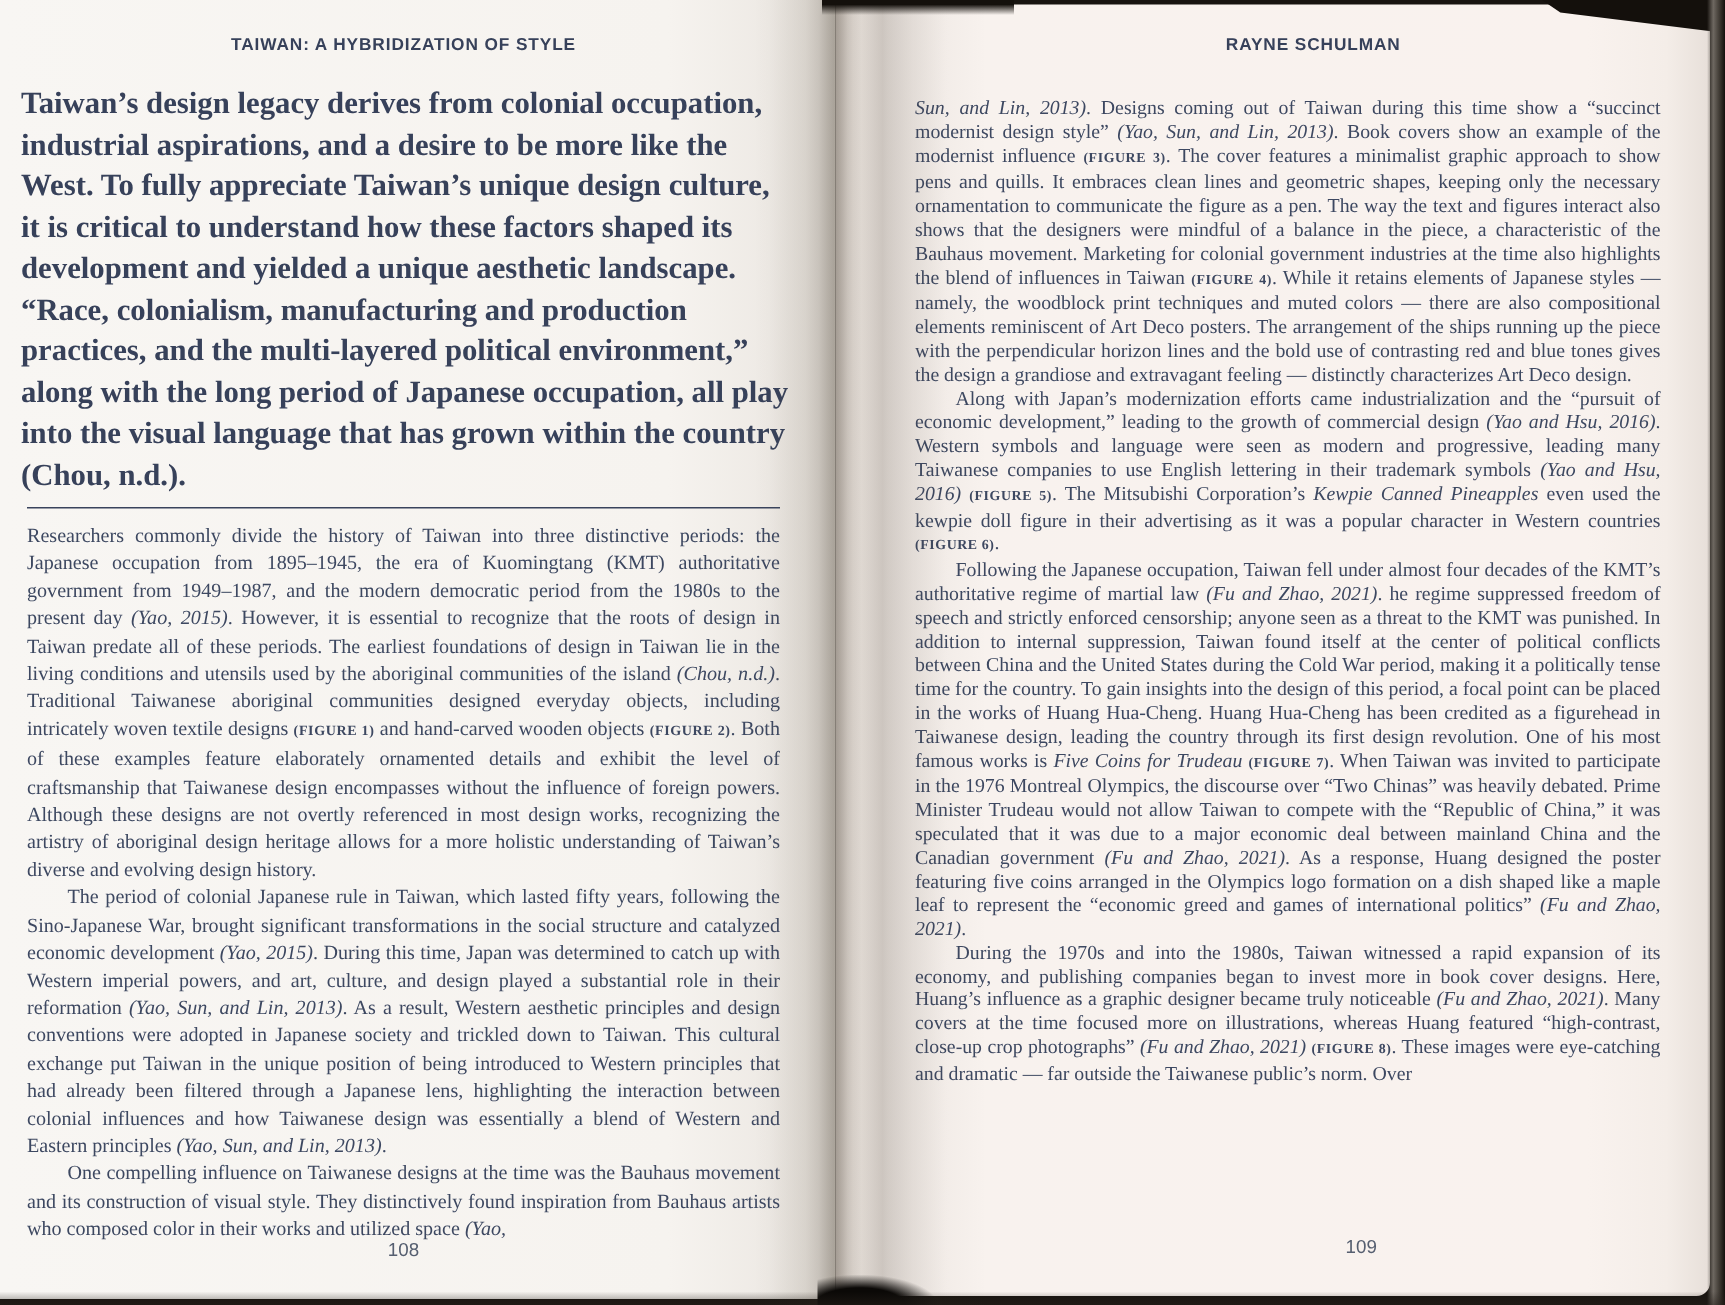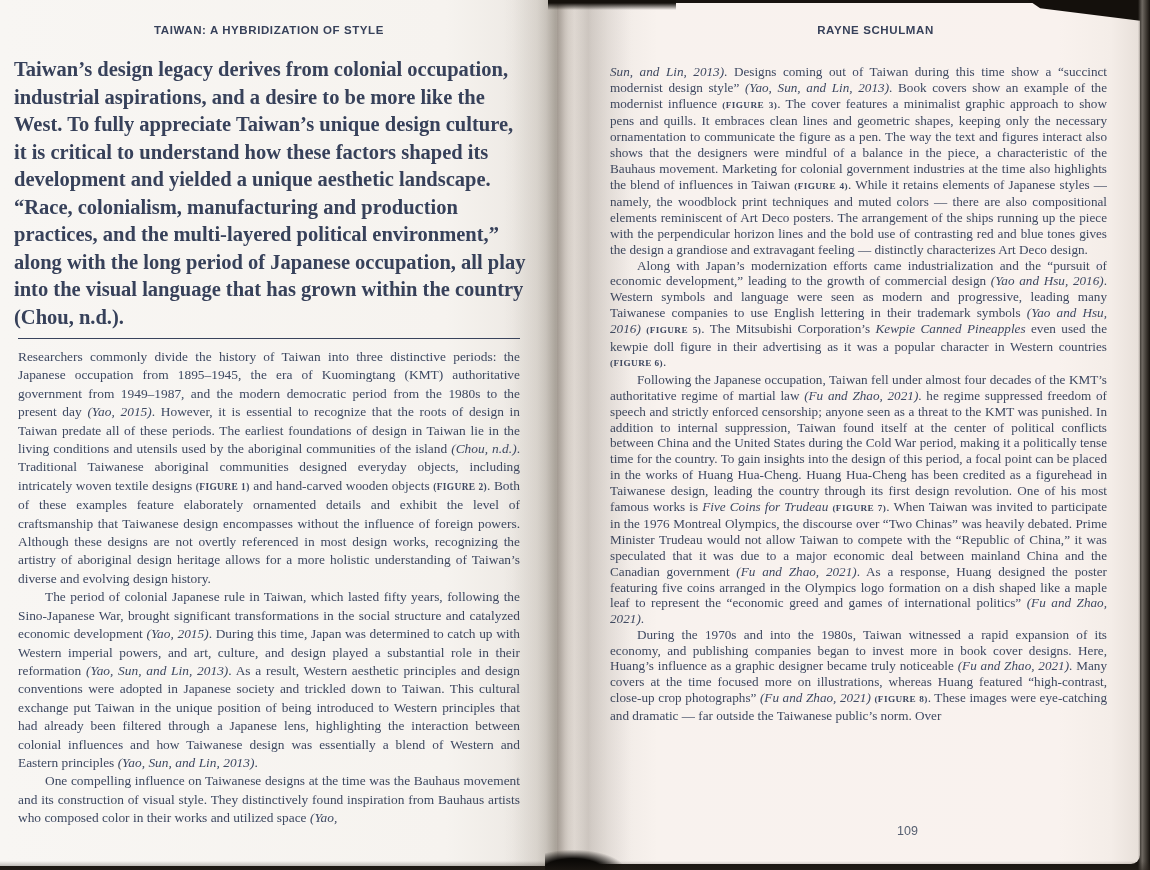--- a/index.html
+++ b/index.html
@@ -68,20 +68,21 @@
       <p class="indent"><span>The period of colonial Japanese rule in Taiwan, which lasted fifty years, following the Sino-Japanese War, brought significant transformations in the social structure and catalyzed economic development </span><span class="it">(Yao, 2015)</span><span>. During this time, Japan was determined to catch up with Western imperial powers, and art, culture, and design played a substantial role in their reformation </span><span class="it">(Yao, Sun, and Lin, 2013)</span><span>. As a result, Western aesthetic principles and design conventions were adopted in Japanese society and trickled down to Taiwan. This cultural exchange put Taiwan in the unique position of being introduced to Western principles that had already been filtered through a Japanese lens, highlighting the interaction between colonial influences and how Taiwanese design was essentially a blend of Western and Eastern principles </span><span class="it">(Yao, Sun, and Lin, 2013)</span><span>.</span></p>
       <p class="indent"><span>One compelling influence on Taiwanese designs at the time was the Bauhaus movement and its construction of visual style. They distinctively found inspiration from Bauhaus artists who composed color in their works and utilized space </span><span class="it">(Yao,</span></p>
     </div>
   <div class="body-col body-right" id="right-body">
       <p class=""><span class="it">Sun, and Lin, 2013)</span><span>. Designs coming out of Taiwan during this time show a “succinct modernist design style” </span><span class="it">(Yao, Sun, and Lin, 2013)</span><span>. Book covers show an example of the modernist influence </span><span class="fig">(FIGURE 3)</span><span>. The cover features a minimalist graphic approach to show pens and quills. It embraces clean lines and geometric shapes, keeping only the necessary ornamentation to communicate the figure as a pen. The way the text and figures interact also shows that the designers were mindful of a balance in the piece, a characteristic of the Bauhaus movement. Marketing for colonial government industries at the time also highlights the blend of influences in Taiwan </span><span class="fig">(FIGURE 4)</span><span>. While it retains elements of Japanese styles — namely, the woodblock print techniques and muted colors — there are also compositional elements reminiscent of Art Deco posters. The arrangement of the ships running up the piece with the perpendicular horizon lines and the bold use of contrasting red and blue tones gives the design a grandiose and extravagant feeling — distinctly characterizes Art Deco design.</span></p>
       <p class="indent"><span>Along with Japan’s modernization efforts came industrialization and the “pursuit of economic development,” leading to the growth of commercial design </span><span class="it">(Yao and Hsu, 2016)</span><span>. Western symbols and language were seen as modern and progressive, leading many Taiwanese companies to use English lettering in their trademark symbols </span><span class="it">(Yao and Hsu, 2016)</span><span> </span><span class="fig">(FIGURE 5)</span><span>. The Mitsubishi Corporation’s </span><span class="it">Kewpie Canned Pineapples</span><span> even used the kewpie doll figure in their advertising as it was a popular character in Western countries </span><span class="fig">(FIGURE 6)</span><span>.</span></p>
       <p class="indent"><span>Following the Japanese occupation, Taiwan fell under almost four decades of the KMT’s authoritative regime of martial law </span><span class="it">(Fu and Zhao, 2021)</span><span>. he regime suppressed freedom of speech and strictly enforced censorship; anyone seen as a threat to the KMT was punished. In addition to internal suppression, Taiwan found itself at the center of political conflicts between China and the United States during the Cold War period, making it a politically tense time for the country. To gain insights into the design of this period, a focal point can be placed in the works of Huang Hua-Cheng. Huang Hua-Cheng has been credited as a figurehead in Taiwanese design, leading the country through its first design revolution. One of his most famous works is </span><span class="it">Five Coins for Trudeau</span><span> </span><span class="fig">(FIGURE 7)</span><span>. When Taiwan was invited to participate in the 1976 Montreal Olympics, the discourse over “Two Chinas” was heavily debated. Prime Minister Trudeau would not allow Taiwan to compete with the “Republic of China,” it was speculated that it was due to a major economic deal between mainland China and the Canadian government </span><span class="it">(Fu and Zhao, 2021)</span><span>. As a response, Huang designed the poster featuring five coins arranged in the Olympics logo formation on a dish shaped like a maple leaf to represent the “economic greed and games of international politics” </span><span class="it">(Fu and Zhao, 2021)</span><span>.</span></p>
       <p class="indent"><span>During the 1970s and into the 1980s, Taiwan witnessed a rapid expansion of its economy, and publishing companies began to invest more in book cover designs. Here, Huang’s influence as a graphic designer became truly noticeable </span><span class="it">(Fu and Zhao, 2021)</span><span>. Many covers at the time focused more on illustrations, whereas Huang featured “high-contrast, close-up crop photographs” </span><span class="it">(Fu and Zhao, 2021)</span><span> </span><span class="fig">(FIGURE 8)</span><span>. These images were eye-catching and dramatic — far outside the Taiwanese public’s norm. Over</span></p>
     </div>
 
+  <div class="page-number pn-left">108</div>
   <div class="page-number pn-right">109</div>
 
   <div class="gutter-shadow"></div>
   <div class="top-gutter-dark"></div>
   <div class="corner-dark"></div>
   <div class="bottom-gutter-dark"></div>
   <div class="right-edge"></div>
   <div class="bottom-edge"></div>
 
 </div>

